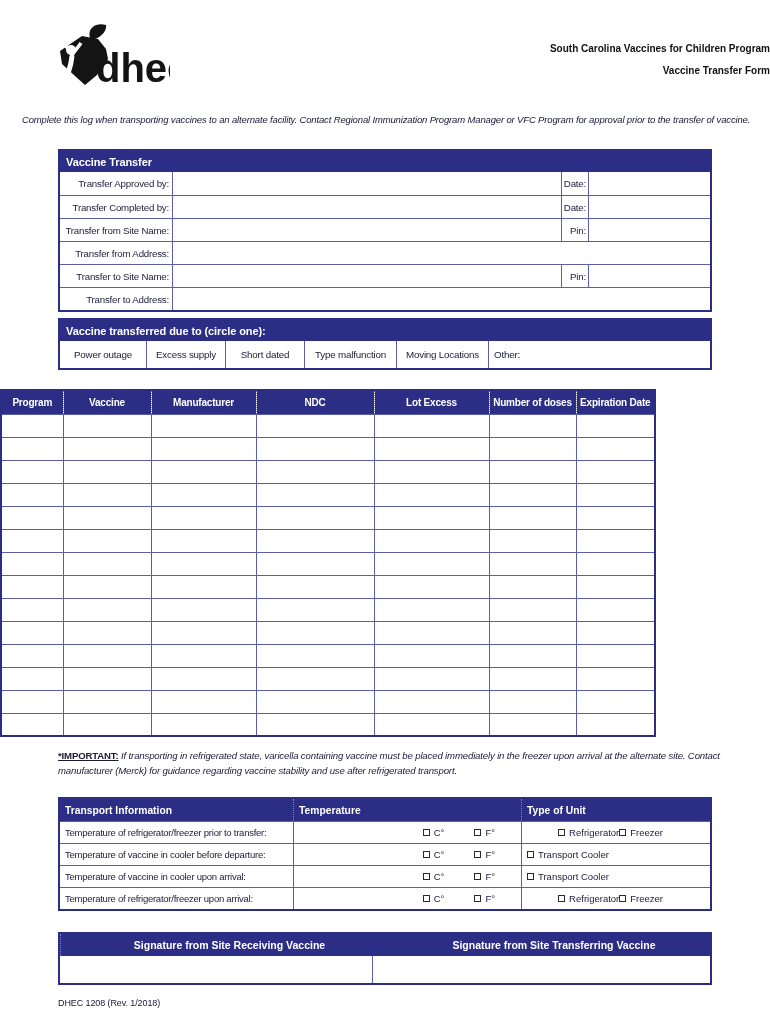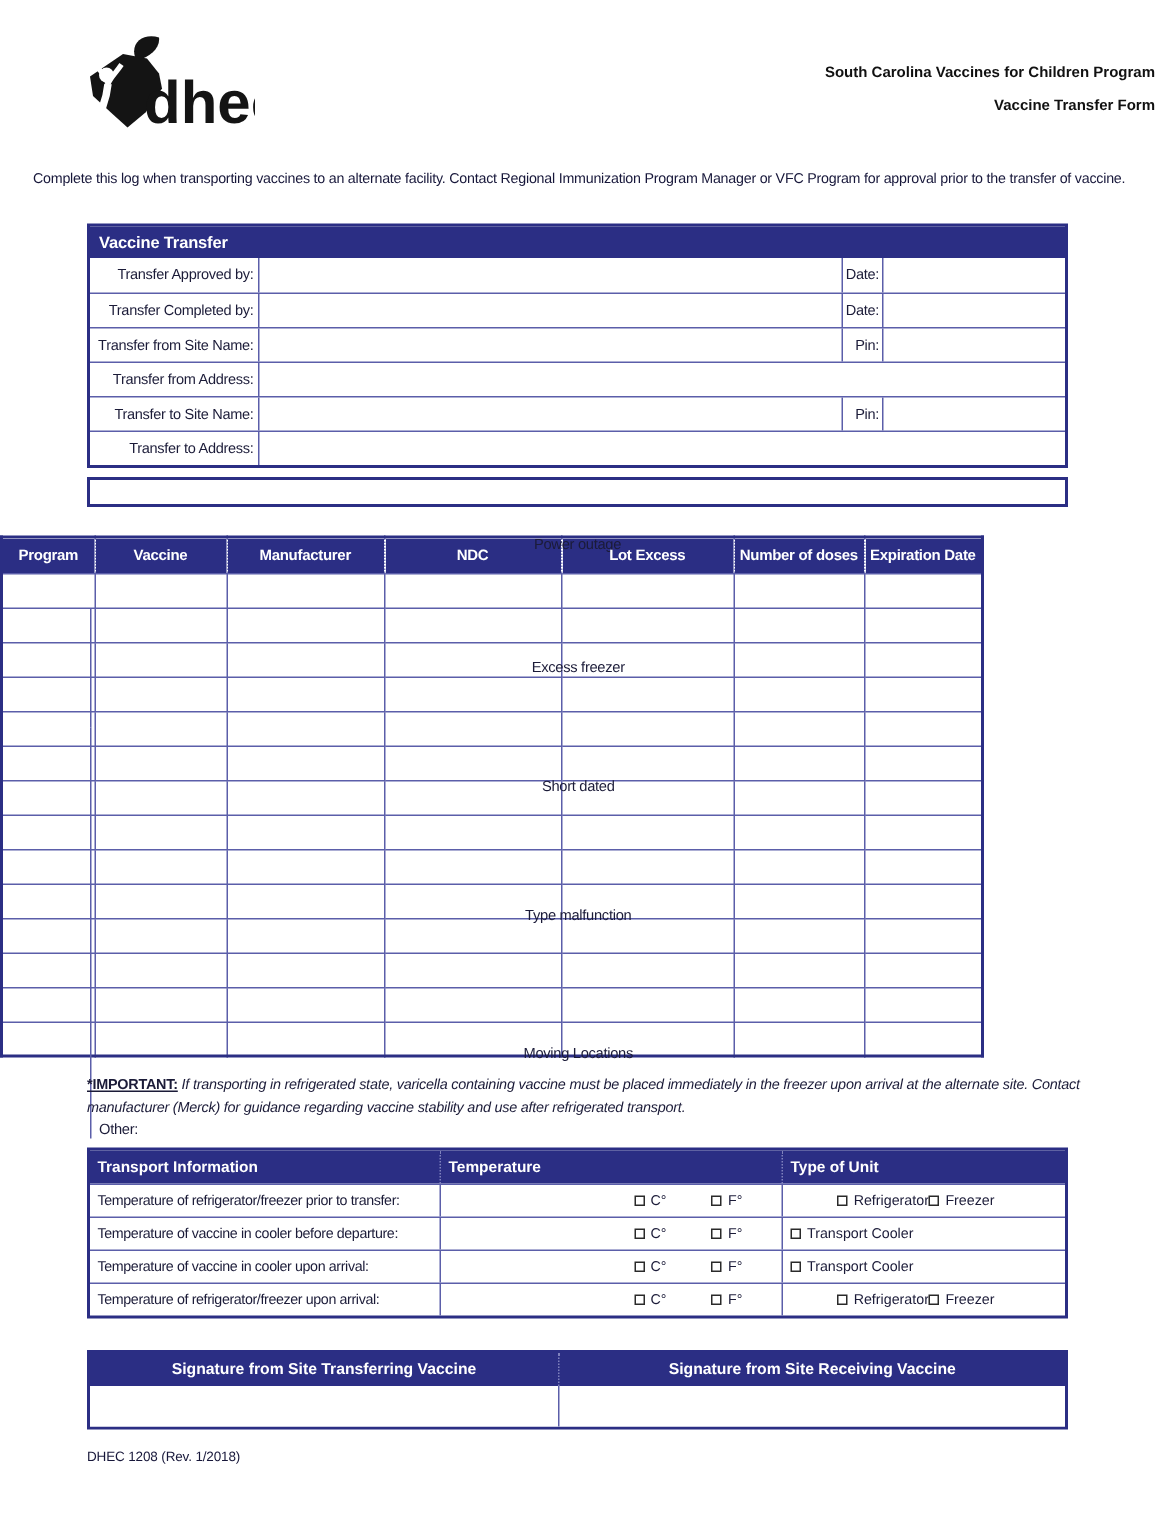--- a/index.html
+++ b/index.html
@@ -20,21 +20,21 @@
   
   .header { position: relative; height: 98px; }
   .logo { position: absolute; left: 54px; top: 24px; }
   .titles {
     position: absolute; left: 0; right: 0; top: 38px;
     text-align: right; font-weight: bold; font-size: 10px;
     line-height: 22px; color: #111;
   }
   .instruction {
     margin: 16px 20px 0 22px;
-    
+    font-style: italic;
     font-size: 9.5px; letter-spacing: -0.15px; color: #17173a;
     white-space: nowrap;
   }
   
   .sect { margin-left: 58px; width: 654px; border: 2px solid var(--navy); background: #fff; }
   .navy-bar {
     height: 21px; background: var(--navy); color: #fff;
     font-weight: bold; font-size: 11px;
     display: flex; align-items: center; padding-left: 6px;
     letter-spacing: -0.1px;
@@ -49,21 +49,21 @@
   }
   .cell-value { flex: 1; border-left: 1px solid var(--line); }
   .cell-side-label {
     width: 27px; border-left: 1px solid var(--line);
     display: flex; align-items: center; justify-content: flex-end;
     padding-right: 2px; font-size: 9.7px; letter-spacing: -0.2px;
   }
   .cell-side-value { width: 122px; border-left: 1px solid var(--line); }
   
   .reason { margin-top: 6px; }
-  .reason-row { display: flex; height: 16px; flex-direction: column; }
+  .reason-row { display: flex; height: 27px; }
   .reason-cell {
     flex: 0 0 86px; display: flex; align-items: center; justify-content: center;
     font-size: 9.8px; letter-spacing: -0.2px; white-space: nowrap;
   }
   .reason-cell:nth-child(2) { flex-basis: 79px; }
   .reason-cell:nth-child(3) { flex-basis: 79px; }
   .reason-cell:nth-child(4) { flex-basis: 92px; }
   .reason-cell:nth-child(5) { flex-basis: 92px; }
   .reason-cell.other { flex: 1 1 auto; justify-content: flex-start; padding-left: 5px; }
   .reason-cell + .reason-cell { border-left: 1px solid var(--line); }
@@ -185,23 +185,24 @@
           <div class="cell-side-value"></div>
         </div>
         <div class="t-row">
           <div class="cell-label">Transfer to Address:</div>
           <div class="cell-value"></div>
         </div>
       </div>
   </div>
 
   <div class="sect reason">
+    <div class="navy-bar">Vaccine transferred due to (circle one):</div>
     <div class="reason-row" id="reason-row">
         <div class="reason-cell">Power outage</div>
-        <div class="reason-cell">Excess freezer</div>
+        <div class="reason-cell">Excess supply</div>
         <div class="reason-cell">Short dated</div>
         <div class="reason-cell">Type malfunction</div>
         <div class="reason-cell">Moving Locations</div>
         <div class="reason-cell other">Other:</div>
       </div>
   </div>
 
   <table class="vtable">
     <colgroup id="vt-cols">
         <col style="width: 62px;">
@@ -446,22 +447,22 @@
               <span class="cb"></span>
               <span>Freezer</span>
             </span>
           </div>
         </div>
       </div>
   </div>
 
   <div class="sect signature">
     <div class="sig-head" id="sig-head">
+        <div class="sig-cell r">Signature from Site Receiving Vaccine</div>
         <div class="sig-cell">Signature from Site Transferring Vaccine</div>
-        <div class="sig-cell r">Signature from Site Receiving Vaccine</div>
       </div>
     <div class="sig-row" id="sig-row">
         <div class="sig-cell"></div>
         <div class="sig-cell r"></div>
       </div>
   </div>
 
   <p class="footer">DHEC 1208 (Rev. 1/2018)</p>
 
 </div>

